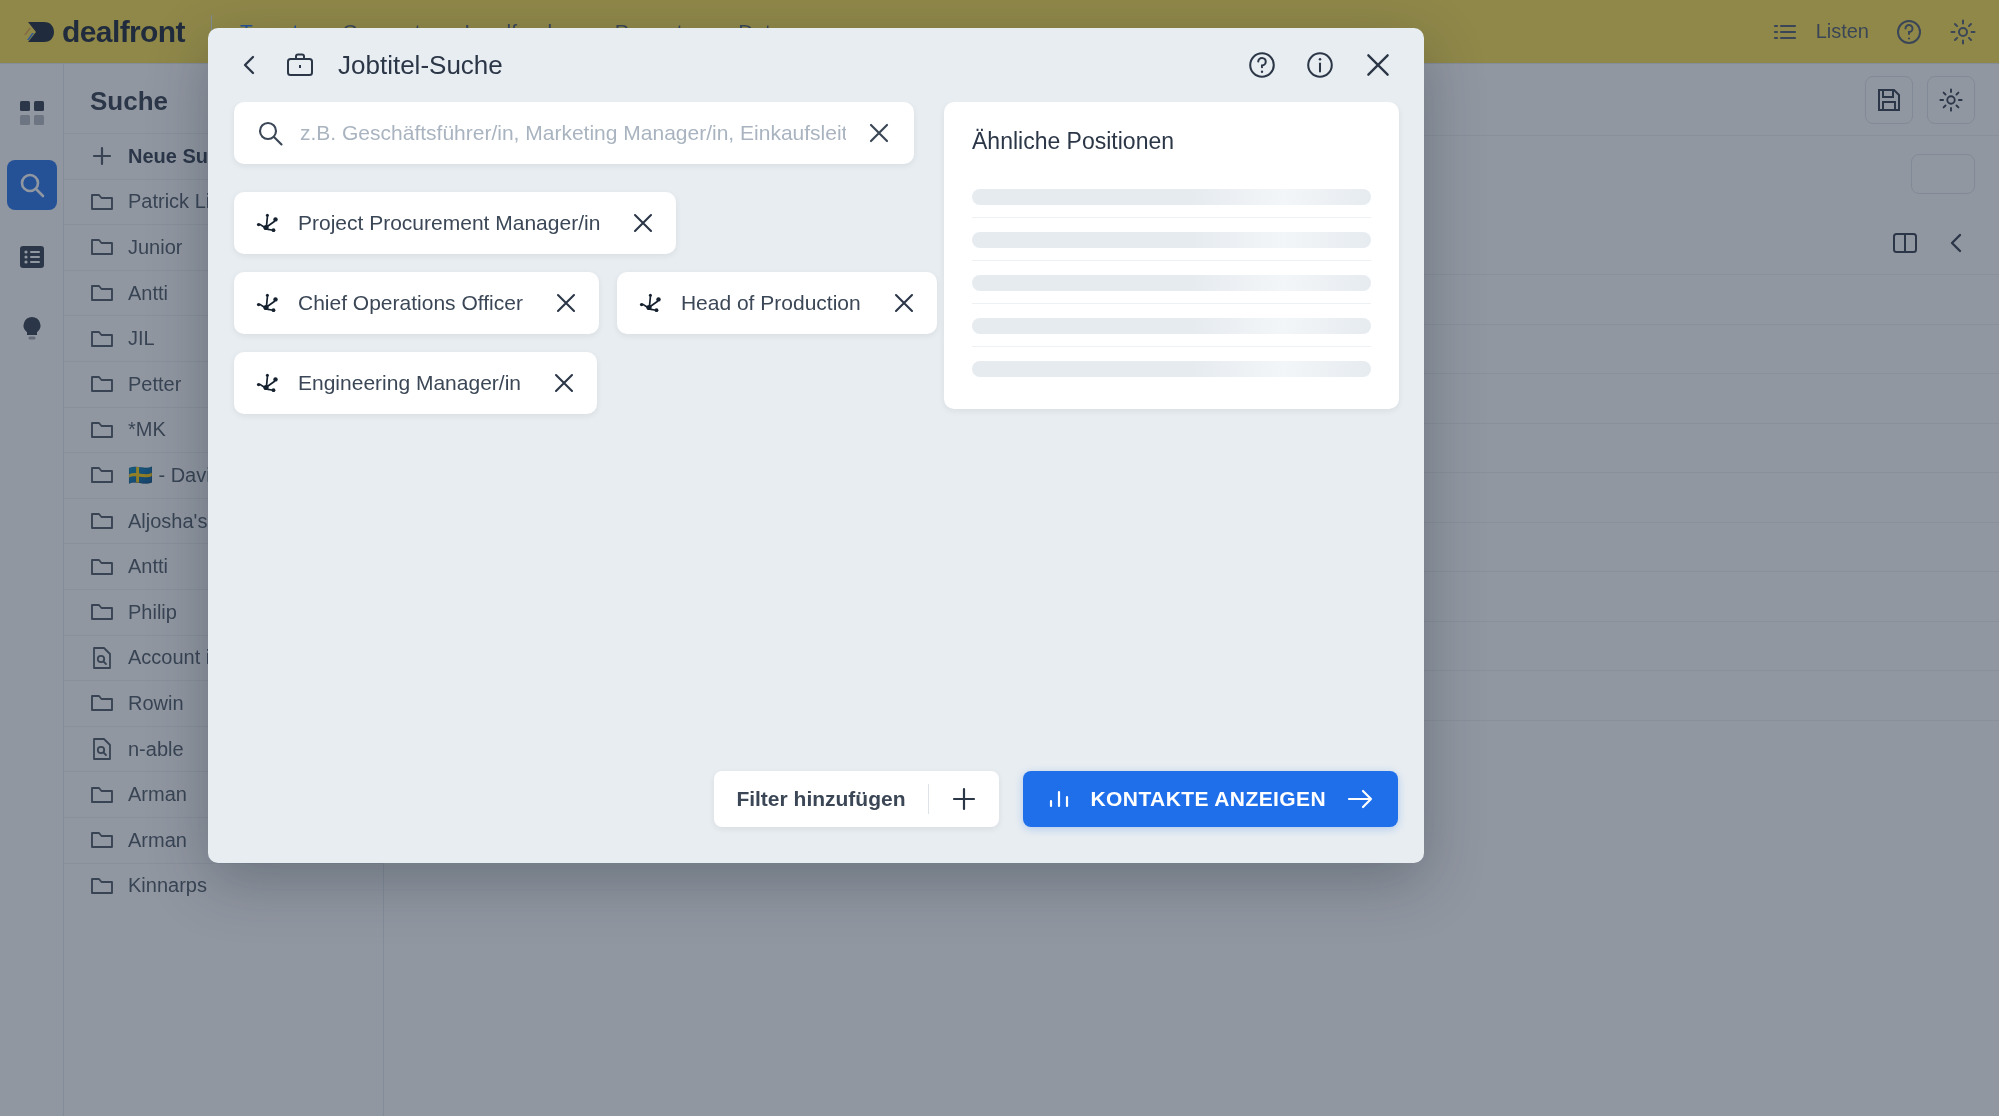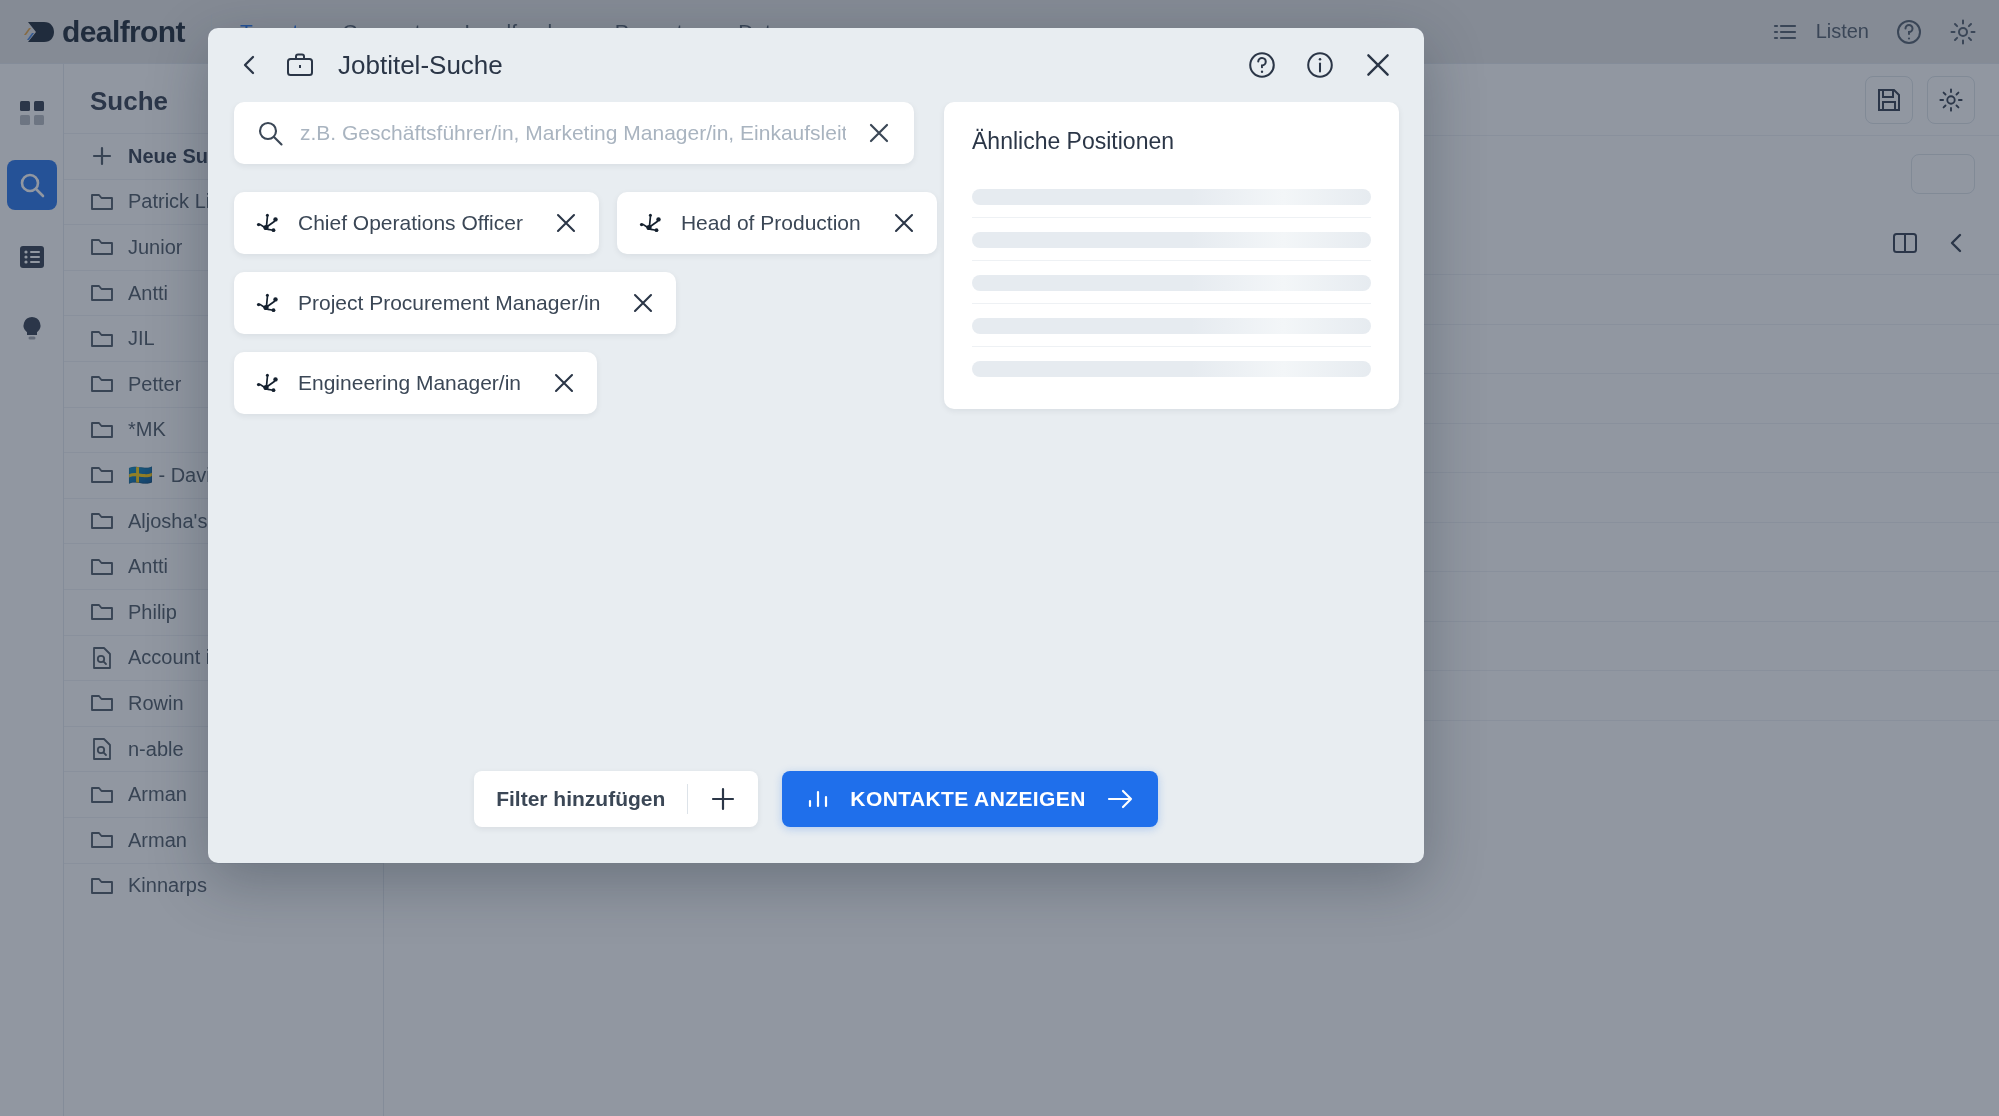--- a/index.html
+++ b/index.html
@@ -12,21 +12,21 @@
   }
 
   
   #app-root { position: absolute; inset: 0; }
 
   .dim { position: absolute; inset: 0; background: rgba(44,56,74,0.52); z-index: 40; pointer-events: none; }
 
   
   .topbar {
     position: absolute; top: 0; left: 0; right: 0; height: 64px;
-    background: #e5e5e5; display: flex; align-items: center;
+    background: #fde047; display: flex; align-items: center;
     border-bottom: 1px solid #e4e9ee; z-index: 5;
   }
   .brand { display: flex; align-items: center; gap: 6px; padding: 0 26px 0 22px; }
   .brand-mark { width: 34px; height: 26px; position: relative; }
   .brand-mark svg { display: block; }
   .brand-text { font-size: 30px; font-weight: 700; color: #14202e; letter-spacing: -0.6px; }
   .brand-sep { width: 1px; height: 34px; background: #dfe5ea; }
   .navlinks { display: flex; align-items: center; gap: 0; margin-left: 6px; height: 100%; }
   .navlink {
     font-size: 21px; color: #4a5665; padding: 0 22px; height: 100%;
@@ -149,21 +149,21 @@
   }
   .similar h3 { font-size: 23px; font-weight: 400; color: #2b3647; margin-bottom: 34px; }
   .skel-row { padding-bottom: 12px; border-bottom: 1px solid #eef1f4; margin-bottom: 14px; }
   .skel-row:last-child { border-bottom: 0; margin-bottom: 0; }
   .skel-bar {
     height: 16px; border-radius: 8px;
     background: linear-gradient(90deg,#e6ebf0 0%, #e6ebf0 55%, #f3f6f8 78%, #e6ebf0 100%);
   }
 
   .modal-foot {
-    height: 110px; display: flex; align-items: center; justify-content: center;
+    height: 110px; display: flex; align-items: center; justify-content: flex-end;
     gap: 24px; padding: 0 26px 18px;
   }
   .btn-secondary {
     height: 56px; background: #fff; border-radius: 8px; display: inline-flex; align-items: center;
     box-shadow: 0 2px 6px rgba(20,32,46,0.08); cursor: pointer; overflow: hidden;
   }
   .btn-secondary .bs-label { font-size: 21px; font-weight: 700; color: #3b4756; padding: 0 22px; }
   .btn-secondary .bs-div { width: 1px; height: 30px; background: #dde3e9; }
   .btn-secondary .bs-plus { padding: 0 22px; display: flex; align-items: center; color: #2b3647; }
   .btn-primary {
@@ -551,59 +551,59 @@
               <span class="chip-ic">
                 <svg width="26" height="24" viewBox="0 0 26 24" fill="none" stroke="currentColor" stroke-width="1.7">
                   <circle cx="2.6" cy="13.6" r="1.7" fill="currentColor" stroke="none"></circle>
                   <circle cx="10" cy="16.5" r="2.6" fill="currentColor" stroke="none"></circle>
                   <circle cx="17.5" cy="19.2" r="1.9" fill="currentColor" stroke="none"></circle>
                   <circle cx="19.5" cy="8.4" r="2.2" fill="currentColor" stroke="none"></circle>
                   <circle cx="11.4" cy="4.2" r="1.5" fill="currentColor" stroke="none"></circle>
                   <path d="M4 13.4 8 16M12 15 18.6 10.2M11.9 18.4 15.9 19M10.6 14.2 11.4 5.6" stroke-linecap="round"></path>
                 </svg>
               </span>
-              <span class="chip-label">Chief Operations Officer</span>
-              <span class="chip-x">
-                <svg width="26" height="26" viewBox="0 0 26 26" fill="none" stroke="currentColor" stroke-width="2.1" stroke-linecap="round">
-                  <path d="M5 5l16 16M21 5L5 21"></path>
-                </svg>
-              </span>
-            </div>
-            <div class="chip">
-              <span class="chip-ic">
-                <svg width="26" height="24" viewBox="0 0 26 24" fill="none" stroke="currentColor" stroke-width="1.7">
-                  <circle cx="2.6" cy="13.6" r="1.7" fill="currentColor" stroke="none"></circle>
-                  <circle cx="10" cy="16.5" r="2.6" fill="currentColor" stroke="none"></circle>
-                  <circle cx="17.5" cy="19.2" r="1.9" fill="currentColor" stroke="none"></circle>
-                  <circle cx="19.5" cy="8.4" r="2.2" fill="currentColor" stroke="none"></circle>
-                  <circle cx="11.4" cy="4.2" r="1.5" fill="currentColor" stroke="none"></circle>
-                  <path d="M4 13.4 8 16M12 15 18.6 10.2M11.9 18.4 15.9 19M10.6 14.2 11.4 5.6" stroke-linecap="round"></path>
-                </svg>
-              </span>
-              <span class="chip-label">Head of Production</span>
+              <span class="chip-label">Project Procurement Manager/in</span>
               <span class="chip-x">
                 <svg width="26" height="26" viewBox="0 0 26 26" fill="none" stroke="currentColor" stroke-width="2.1" stroke-linecap="round">
                   <path d="M5 5l16 16M21 5L5 21"></path>
                 </svg>
               </span>
             </div>
           </div>
           <div class="chip-wrap">
             <div class="chip">
               <span class="chip-ic">
                 <svg width="26" height="24" viewBox="0 0 26 24" fill="none" stroke="currentColor" stroke-width="1.7">
                   <circle cx="2.6" cy="13.6" r="1.7" fill="currentColor" stroke="none"></circle>
                   <circle cx="10" cy="16.5" r="2.6" fill="currentColor" stroke="none"></circle>
                   <circle cx="17.5" cy="19.2" r="1.9" fill="currentColor" stroke="none"></circle>
                   <circle cx="19.5" cy="8.4" r="2.2" fill="currentColor" stroke="none"></circle>
                   <circle cx="11.4" cy="4.2" r="1.5" fill="currentColor" stroke="none"></circle>
                   <path d="M4 13.4 8 16M12 15 18.6 10.2M11.9 18.4 15.9 19M10.6 14.2 11.4 5.6" stroke-linecap="round"></path>
                 </svg>
               </span>
-              <span class="chip-label">Project Procurement Manager/in</span>
+              <span class="chip-label">Chief Operations Officer</span>
+              <span class="chip-x">
+                <svg width="26" height="26" viewBox="0 0 26 26" fill="none" stroke="currentColor" stroke-width="2.1" stroke-linecap="round">
+                  <path d="M5 5l16 16M21 5L5 21"></path>
+                </svg>
+              </span>
+            </div>
+            <div class="chip">
+              <span class="chip-ic">
+                <svg width="26" height="24" viewBox="0 0 26 24" fill="none" stroke="currentColor" stroke-width="1.7">
+                  <circle cx="2.6" cy="13.6" r="1.7" fill="currentColor" stroke="none"></circle>
+                  <circle cx="10" cy="16.5" r="2.6" fill="currentColor" stroke="none"></circle>
+                  <circle cx="17.5" cy="19.2" r="1.9" fill="currentColor" stroke="none"></circle>
+                  <circle cx="19.5" cy="8.4" r="2.2" fill="currentColor" stroke="none"></circle>
+                  <circle cx="11.4" cy="4.2" r="1.5" fill="currentColor" stroke="none"></circle>
+                  <path d="M4 13.4 8 16M12 15 18.6 10.2M11.9 18.4 15.9 19M10.6 14.2 11.4 5.6" stroke-linecap="round"></path>
+                </svg>
+              </span>
+              <span class="chip-label">Head of Production</span>
               <span class="chip-x">
                 <svg width="26" height="26" viewBox="0 0 26 26" fill="none" stroke="currentColor" stroke-width="2.1" stroke-linecap="round">
                   <path d="M5 5l16 16M21 5L5 21"></path>
                 </svg>
               </span>
             </div>
           </div>
           <div class="chip-wrap">
             <div class="chip">
               <span class="chip-ic">

